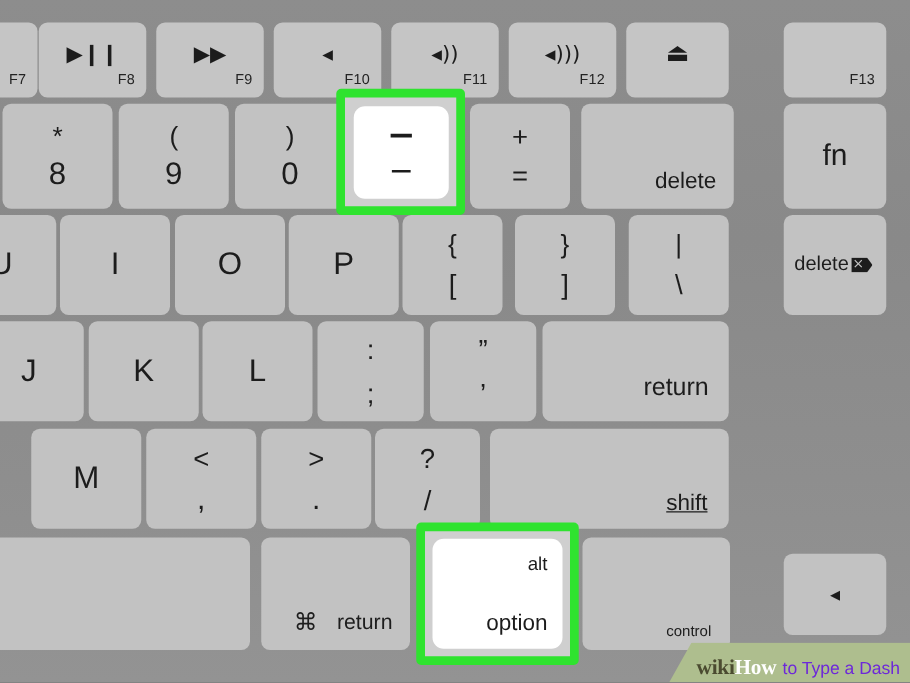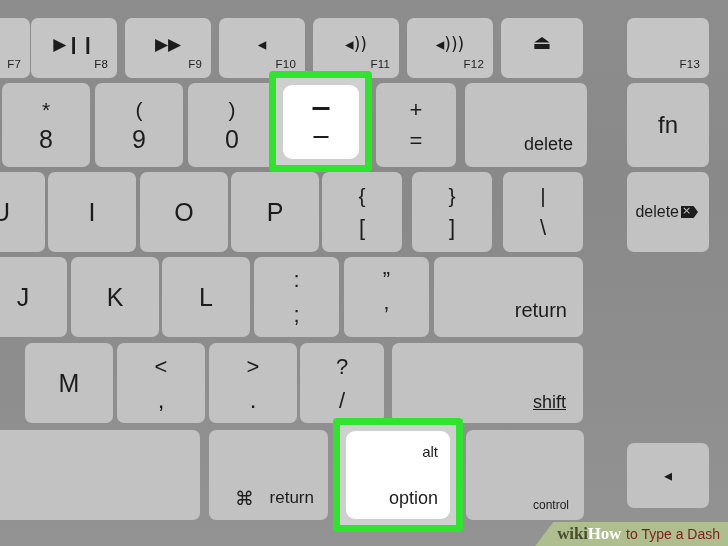--- a/index.html
+++ b/index.html
@@ -148,42 +148,42 @@
 
   
   #watermark {
     position: absolute;
     right: 0;
     bottom: 0;
     height: 24px;
     background: #aebe8e;
     display: flex;
     align-items: center;
-    padding: 0 8px 0 22px;
+    padding: 8px 8px 0 22px;
     clip-path: polygon(18px 0, 100% 0, 100% 100%, 0 100%);
   }
   #watermark .wiki {
     font-family: "Liberation Serif", serif;
     font-weight: bold;
     font-size: 17px;
     color: #4b4b30;
     letter-spacing: -0.2px;
   }
   #watermark .how {
     font-family: "Liberation Serif", serif;
     font-weight: bold;
     font-size: 17px;
     color: #ffffff;
     letter-spacing: -0.2px;
     margin-left: 0;
   }
   #watermark .rest {
     font-family: "Liberation Sans", sans-serif;
     font-size: 14px;
-    color: #7f1d1d;
+    color: #6d28d9;
     margin-left: 5px;
   }
 </style>
 </head>
 <body>
 
 <div id="stage">
 
   <div class="key lite" style="left:-42px; top:18px; width:72px; height:60px;">
     <span class="lbl fn-num">F7</span>

